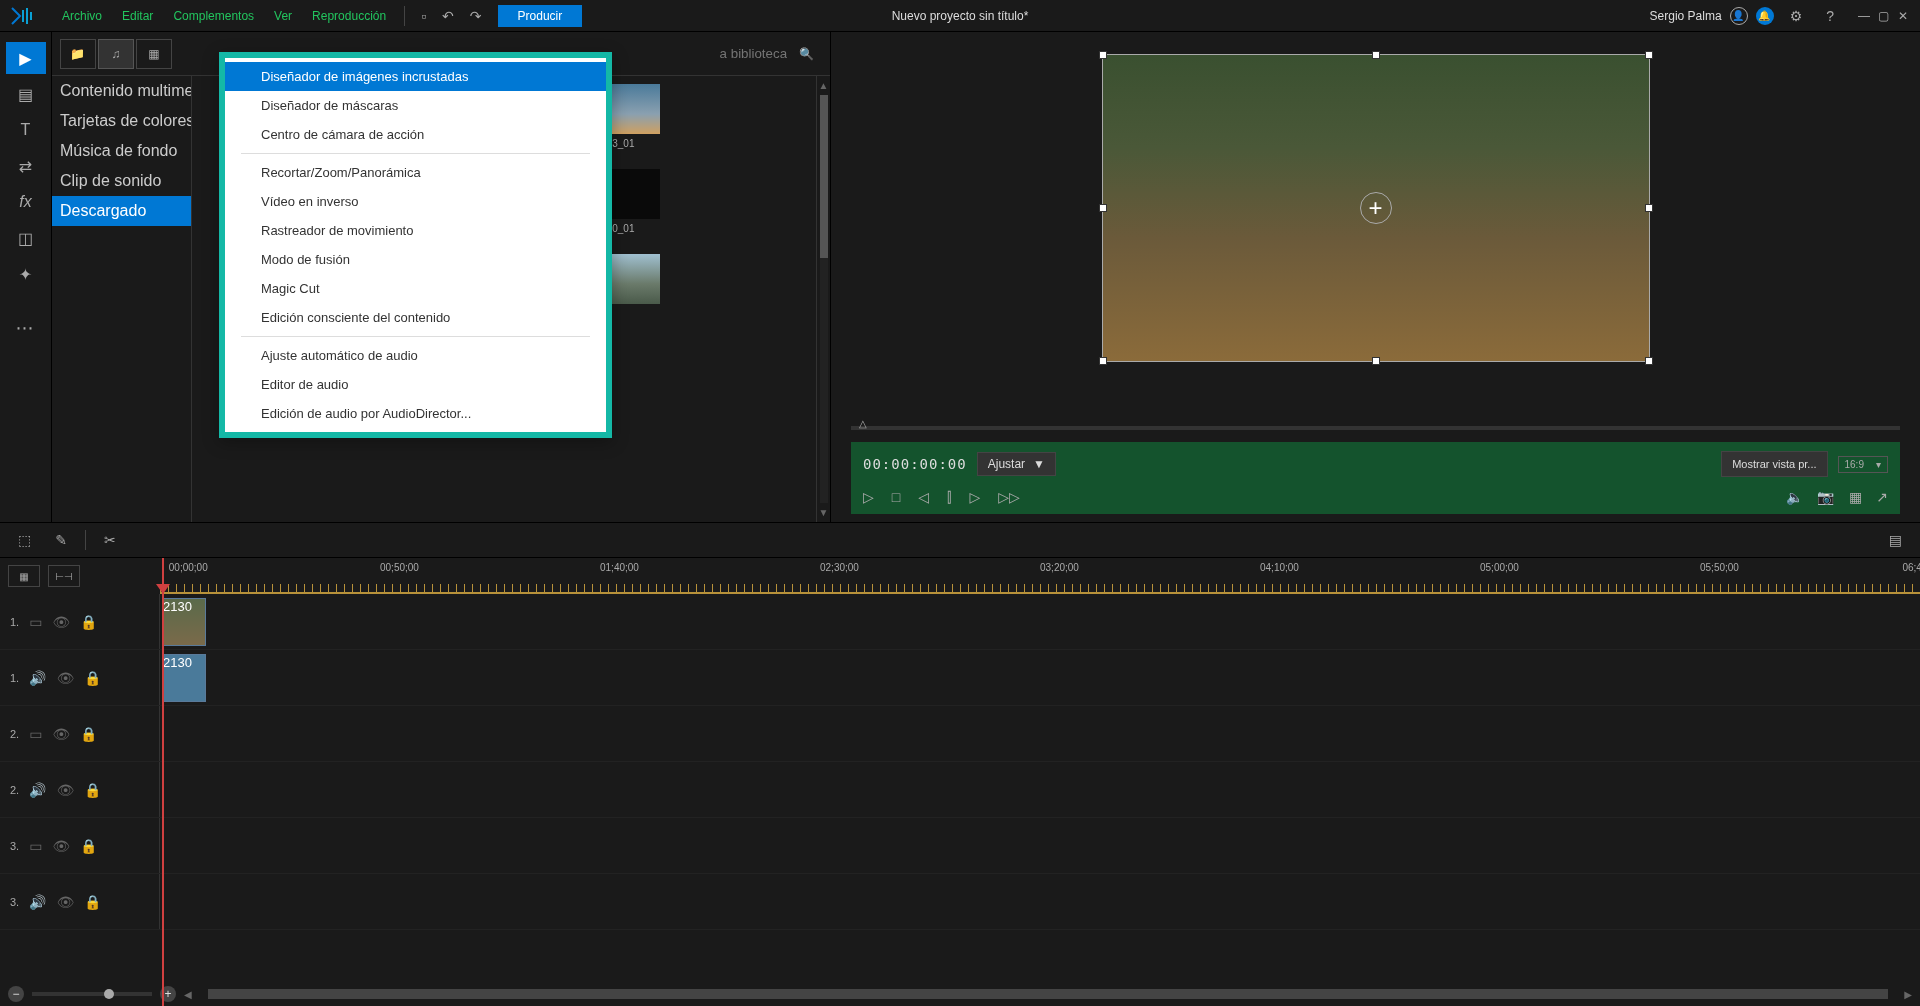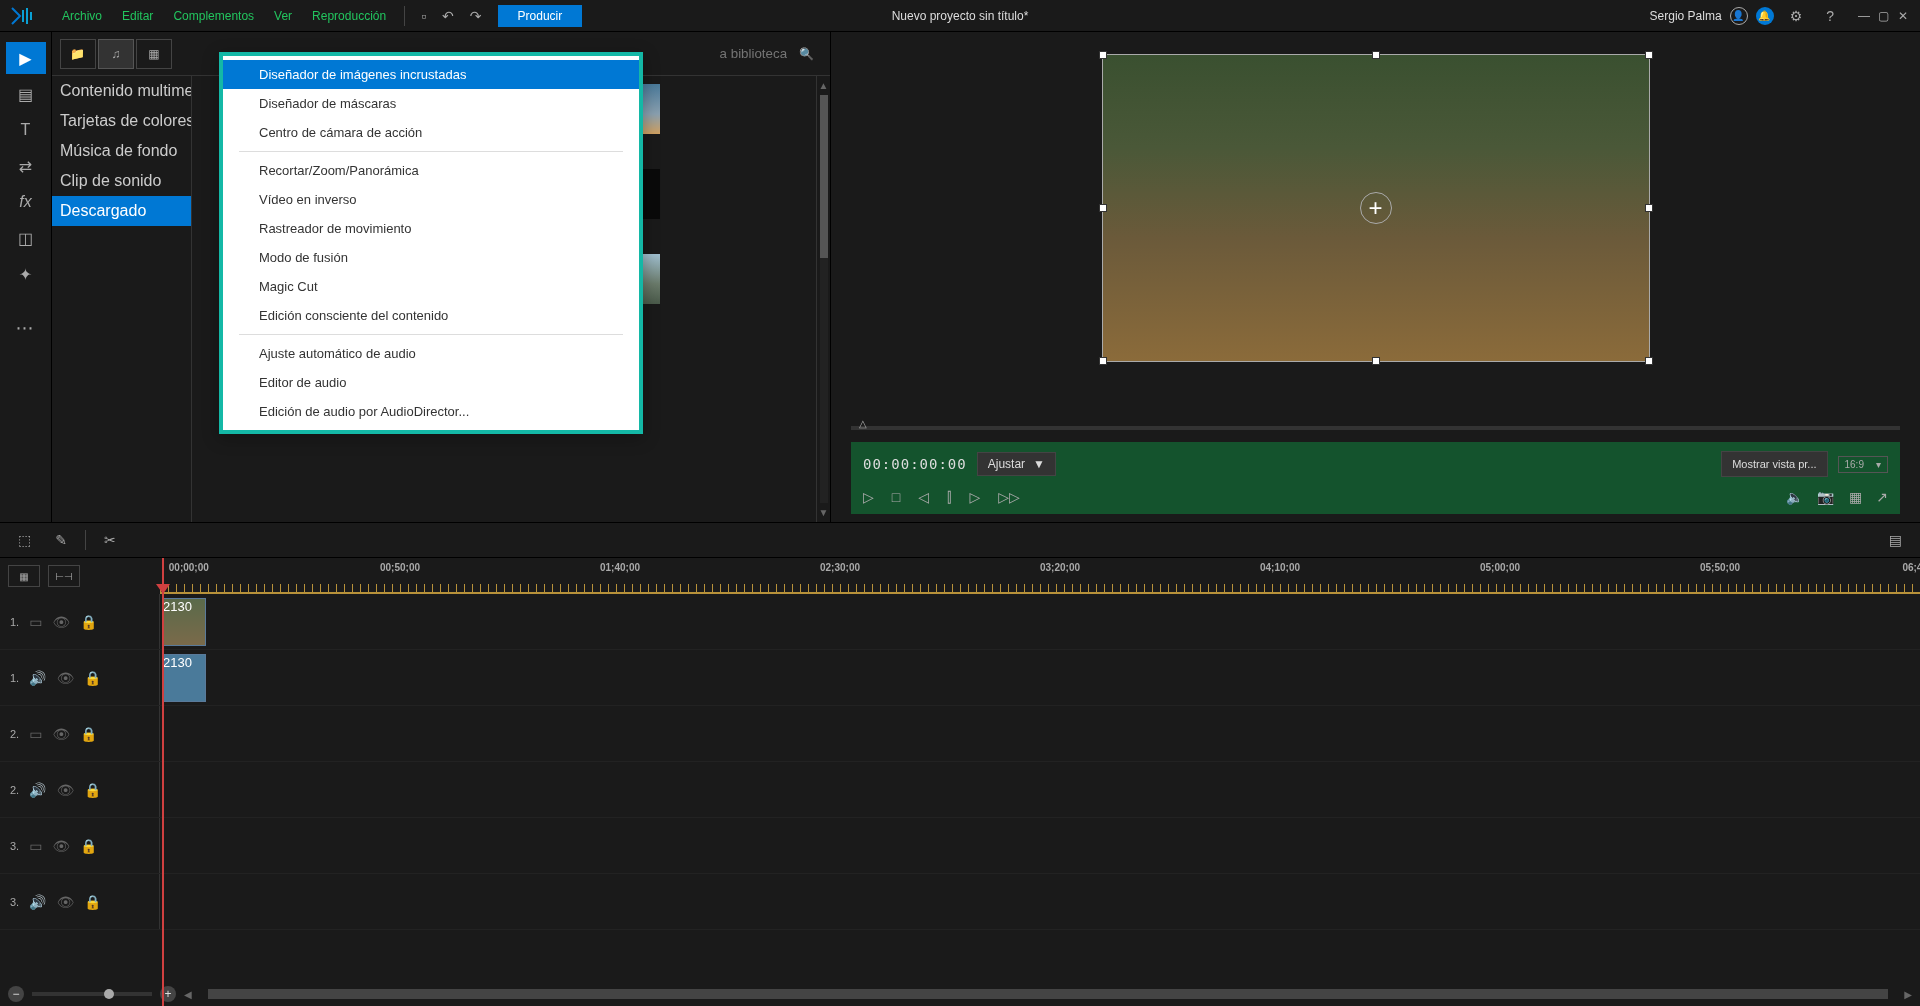--- a/index.html
+++ b/index.html
@@ -61,35 +61,35 @@
 .preview-controls { height: 72px; background: #14532d; margin-top: 4px; padding: 8px 12px; }
 .pc-row1 { display: flex; align-items: center; gap: 10px; height: 28px; }
 .time-display { font-family: monospace; color: #ddd; font-size: 14px; letter-spacing: 1px; }
 .fit-dropdown { background: #333; padding: 4px 10px; display: flex; align-items: center; gap: 8px; border: 1px solid #444; }
 .preview-btn { background: #333; padding: 6px 10px; border: 1px solid #444; margin-left: auto; font-size: 11px; }
 .aspect-box { border: 1px solid #555; padding: 2px 6px; font-size: 10px; color: #aaa; display: flex; align-items: center; gap: 12px; }
 .pc-row2 { display: flex; align-items: center; gap: 18px; height: 30px; margin-top: 4px; }
 .play-icon { color: #aaa; font-size: 14px; cursor: pointer; }
 .pc-right { margin-left: auto; display: flex; gap: 14px; }
 
-.context-menu { position: absolute; top: 52px; left: 219px; width: 424px; background: white; border: 4px solid #14b8a6; box-shadow: 0 4px 16px rgba(0,0,0,0.3); z-index: 1000; padding: 4px 0; }
+.context-menu { position: absolute; top: 52px; left: 219px; width: 393px; background: white; border: 6px solid #14b8a6; box-shadow: 0 4px 16px rgba(0,0,0,0.3); z-index: 1000; padding: 4px 0; }
 .ctx-item { padding: 7px 36px; color: #333; cursor: pointer; font-size: 13px; }
 .ctx-item.highlighted { background: #0078d4; color: white; }
 .ctx-divider { height: 1px; background: #ddd; margin: 4px 16px; }
 
 .timeline-toolbar { height: 36px; background: #1a1a1a; display: flex; align-items: center; padding: 0 12px; gap: 12px; border-top: 1px solid #000; border-bottom: 1px solid #000; }
 .tl-tool { color: #aaa; cursor: pointer; font-size: 14px; padding: 0 6px; }
 .tl-divider { width: 1px; height: 20px; background: #444; }
 
 .timeline { flex: 1; background: #1a1a1a; display: flex; flex-direction: column; }
 .tl-header { height: 36px; display: flex; }
 .tl-header-left { width: 160px; display: flex; align-items: center; gap: 8px; padding: 0 8px; }
 .tl-hdr-icon { width: 32px; height: 22px; border: 1px solid #444; display: flex; align-items: center; justify-content: center; color: #aaa; font-size: 10px; }
 .tl-ruler { flex: 1; position: relative; border-bottom: 2px solid #b8923a; }
-.time-mark { position: absolute; top: 4px; font-size: 10px; color: #aaa; font-weight: bold; }
+.time-mark { position: absolute; top: 4px; font-size: 10px; color: #aaa; }
 .tl-ruler::after { content: ''; position: absolute; bottom: 0; left: 0; right: 0; height: 8px; background: repeating-linear-gradient(90deg, #b8923a 0, #b8923a 1px, transparent 1px, transparent 8px); }
 
 .tl-tracks { flex: 1; overflow-y: auto; }
 .track-row { height: 56px; display: flex; border-bottom: 1px solid #222; }
 .track-header { width: 160px; display: flex; align-items: center; gap: 10px; padding: 0 10px; border-right: 1px solid #333; }
 .track-num { color: #aaa; font-size: 11px; }
 .track-icon { color: #666; font-size: 14px; }
 .track-content { flex: 1; position: relative; background: #1a1a1a; }
 .clip { position: absolute; top: 4px; height: 48px; background: #3a4a5a; border: 1px solid #5a7a9a; font-size: 13px; color: white; overflow: hidden; }
 .clip.video { left: 2px; width: 44px; background: linear-gradient(180deg, #5a6a4a 0%, #7a6a4a 100%); }

